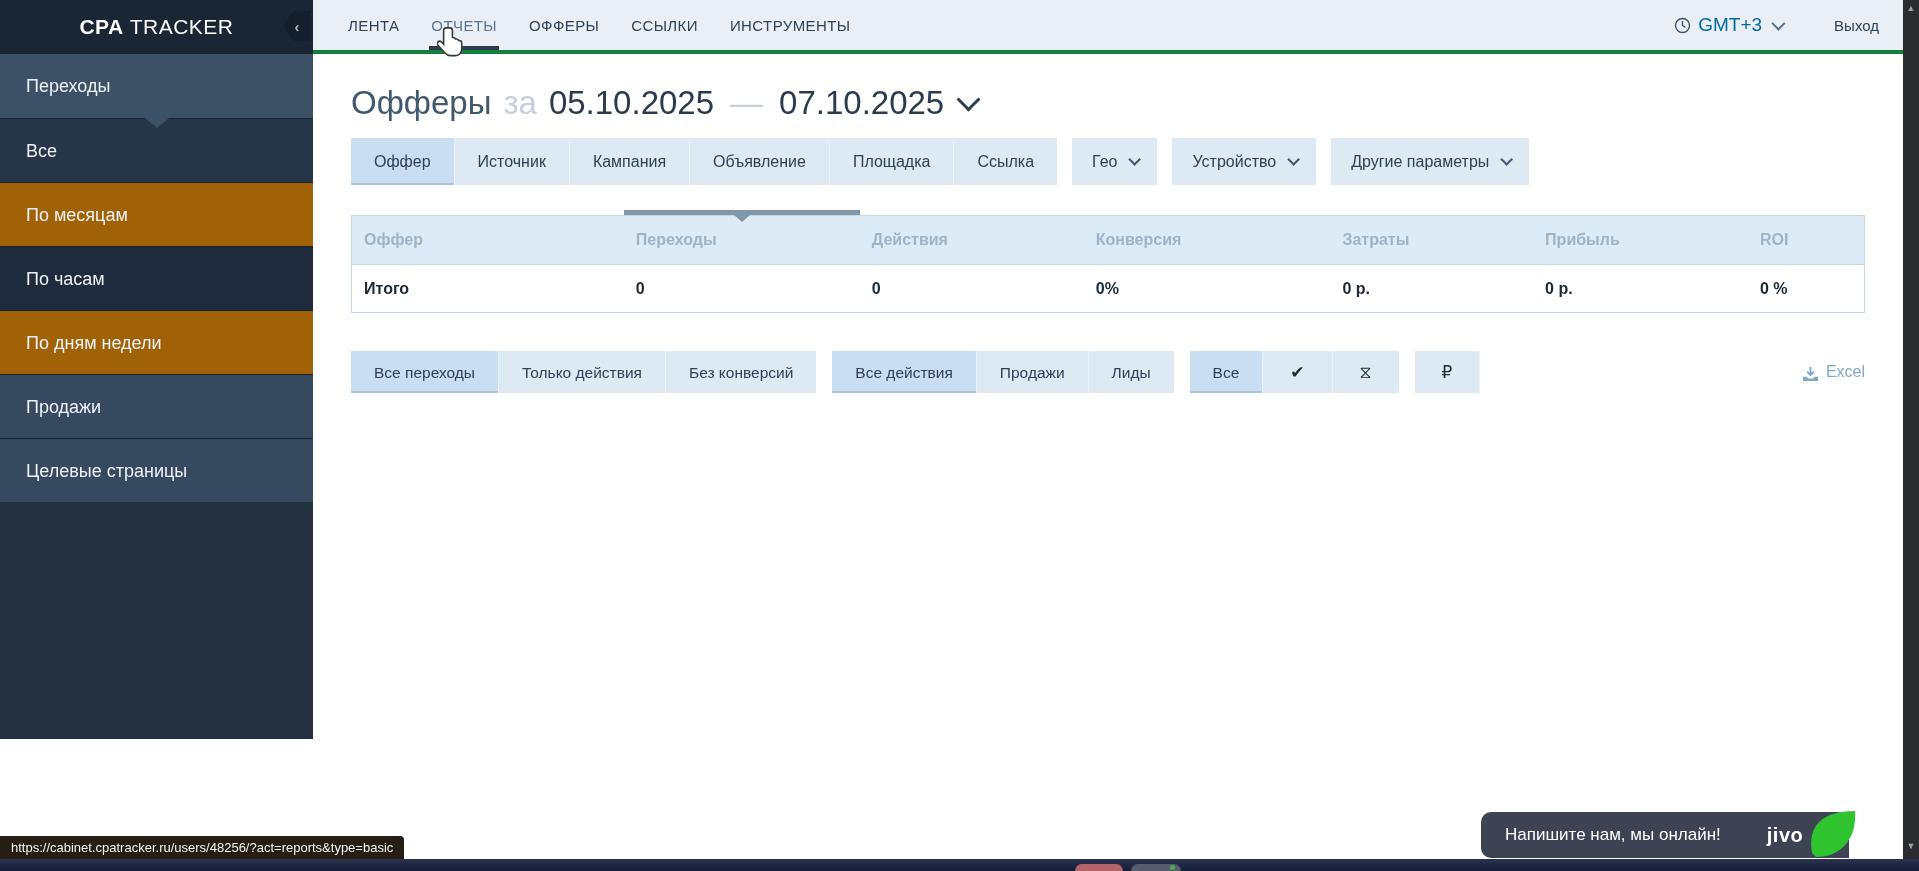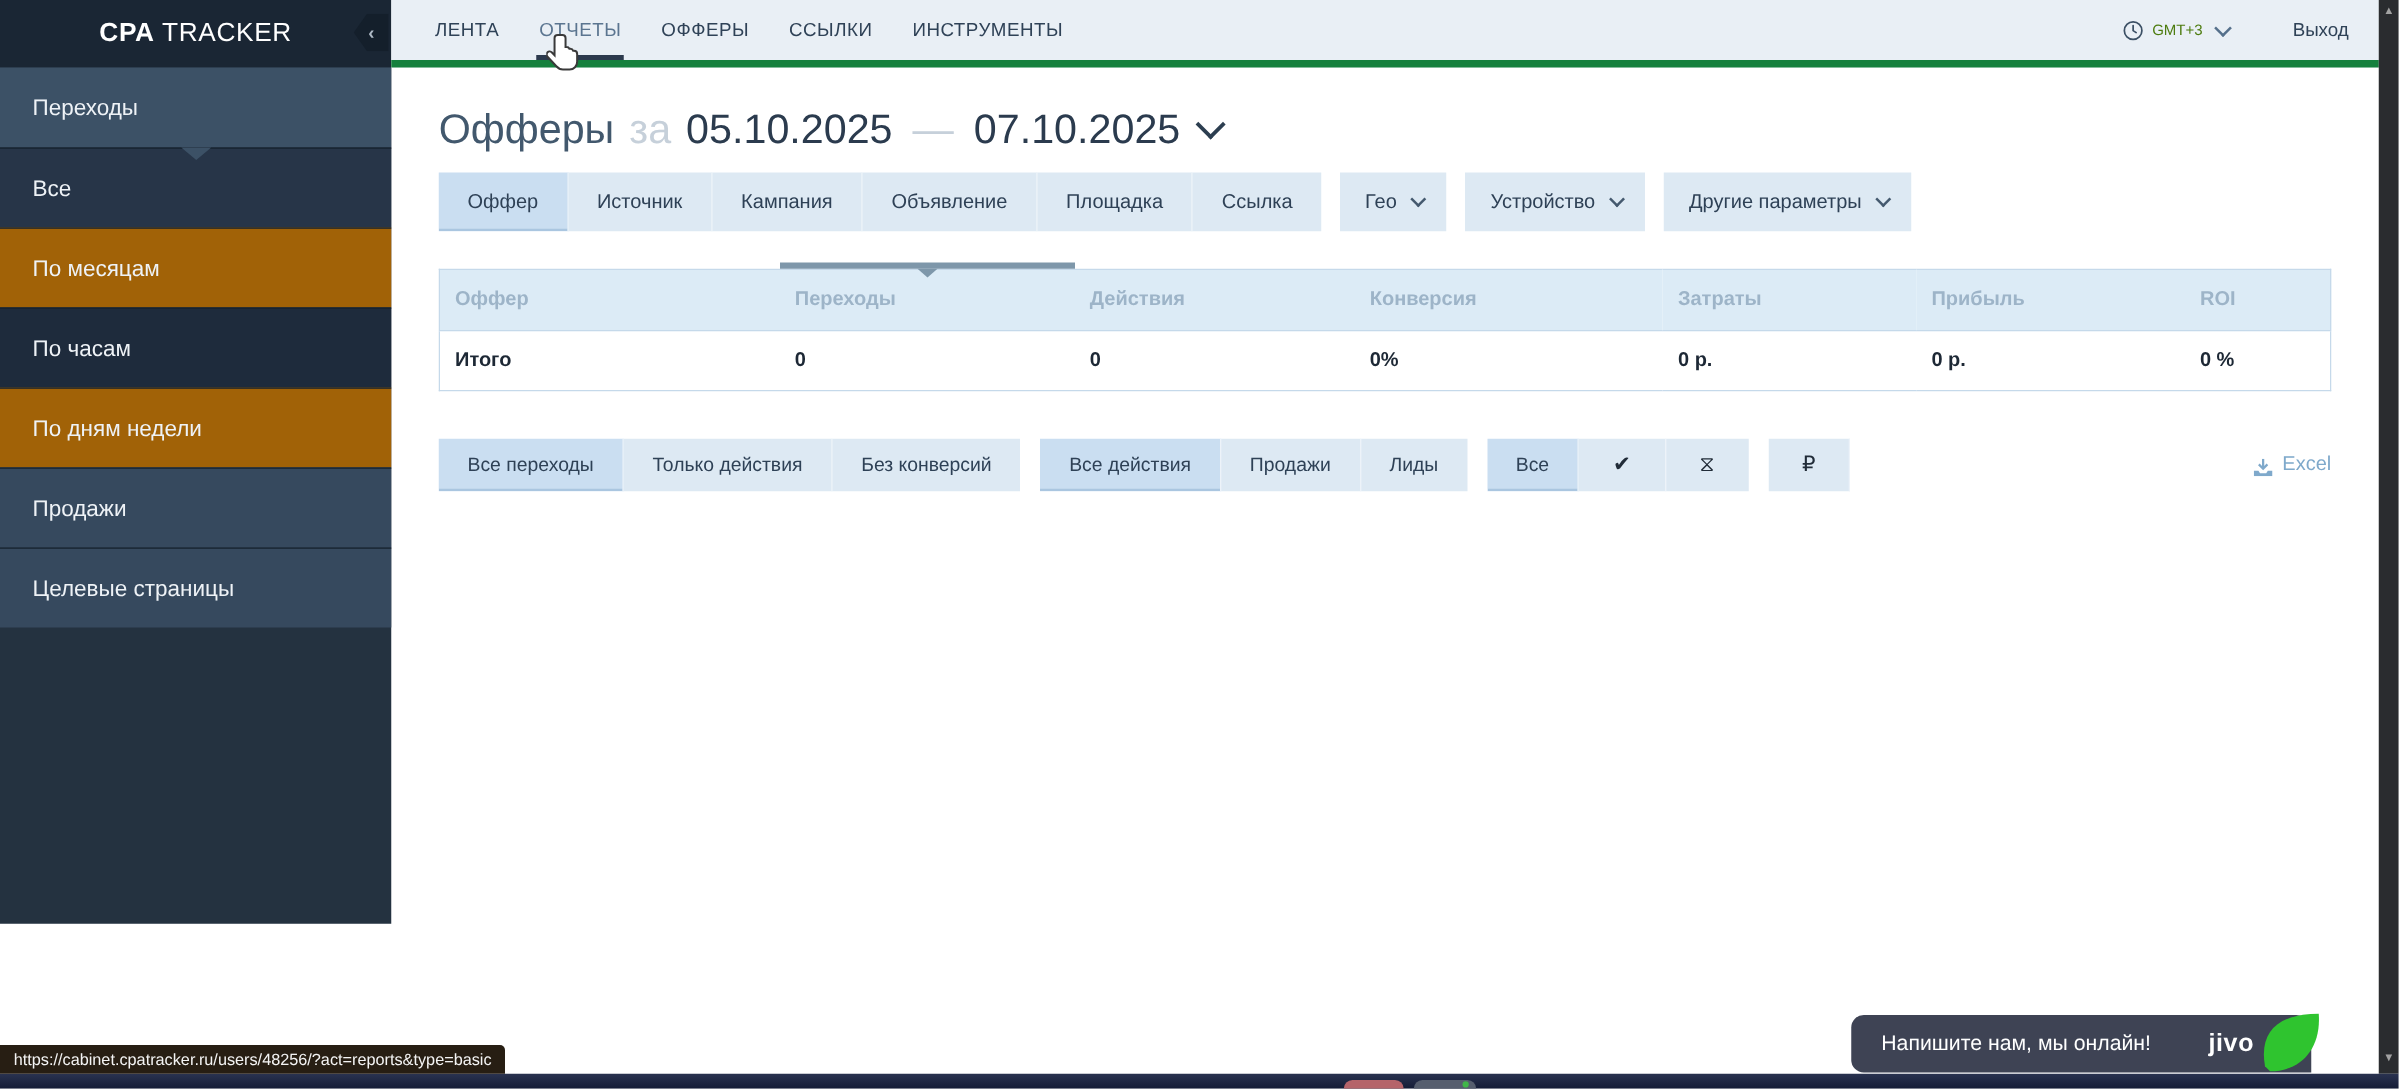--- a/index.html
+++ b/index.html
@@ -20,28 +20,28 @@
     border-top:1px solid #16222e;cursor:pointer;position:relative;box-sizing:border-box;}
   .side-item.lvl1{background:#36495e;}
   .side-item.active{background:#3c5166;border-top:none;}
   .side-item.active::after{content:"";position:absolute;left:50%;bottom:-10px;margin-left:-12px;
     border-left:12px solid transparent;border-right:12px solid transparent;border-top:10px solid #3c5166;z-index:3;}
   .side-item.sub1{background:#273548;}
   .side-item.sub2{background:#1e2b3c;}
   .side-item.sub3{background:#a16207;}
   
   .topnav{position:absolute;left:313px;top:0;width:1590px;height:54px;background:#e9eff5;
-    border-bottom:6px solid #15803d;box-sizing:border-box;display:flex;align-items:center;z-index:2;}
+    border-bottom:4px solid #15803d;box-sizing:border-box;display:flex;align-items:center;z-index:2;}
   .nav-items{display:flex;align-items:center;height:100%;padding-left:33px;}
   .nav-item{height:100%;display:flex;align-items:center;padding:0 2px;margin-right:28px;
     font-size:15px;letter-spacing:.4px;color:#2f4257;cursor:pointer;position:relative;white-space:nowrap;}
   .nav-item.active{color:#5b7590;}
   .nav-item.active::after{content:"";position:absolute;left:0;right:0;bottom:0;height:4px;background:#2c3a4d;}
   .nav-right{margin-left:auto;display:flex;align-items:center;padding-right:24px;}
-  .tz{display:flex;align-items:center;cursor:pointer;color:#4d7c0f;font-size:12px;}
+  .tz{display:flex;align-items:center;cursor:pointer;color:#0369a1;font-size:19px;}
   .tz svg{margin-right:7px;}
   .chev{display:inline-block;width:8px;height:8px;border-right:2px solid #55708b;border-bottom:2px solid #55708b;
     transform:rotate(45deg) translateY(-2px);margin-left:10px;}
   .logout{margin-left:52px;font-size:15px;color:#2f4257;cursor:pointer;}
   
   .content{position:absolute;left:313px;top:54px;width:1590px;height:817px;background:#fff;
     padding:26px 38px 0;box-sizing:border-box;z-index:1;}
   .title-row{display:flex;align-items:center;font-size:33px;height:46px;white-space:nowrap;}
   .title-row .rpt-title{color:#42586d;font-weight:400;}
   .title-row .prep{color:#c6d0da;margin:0 12px;}

